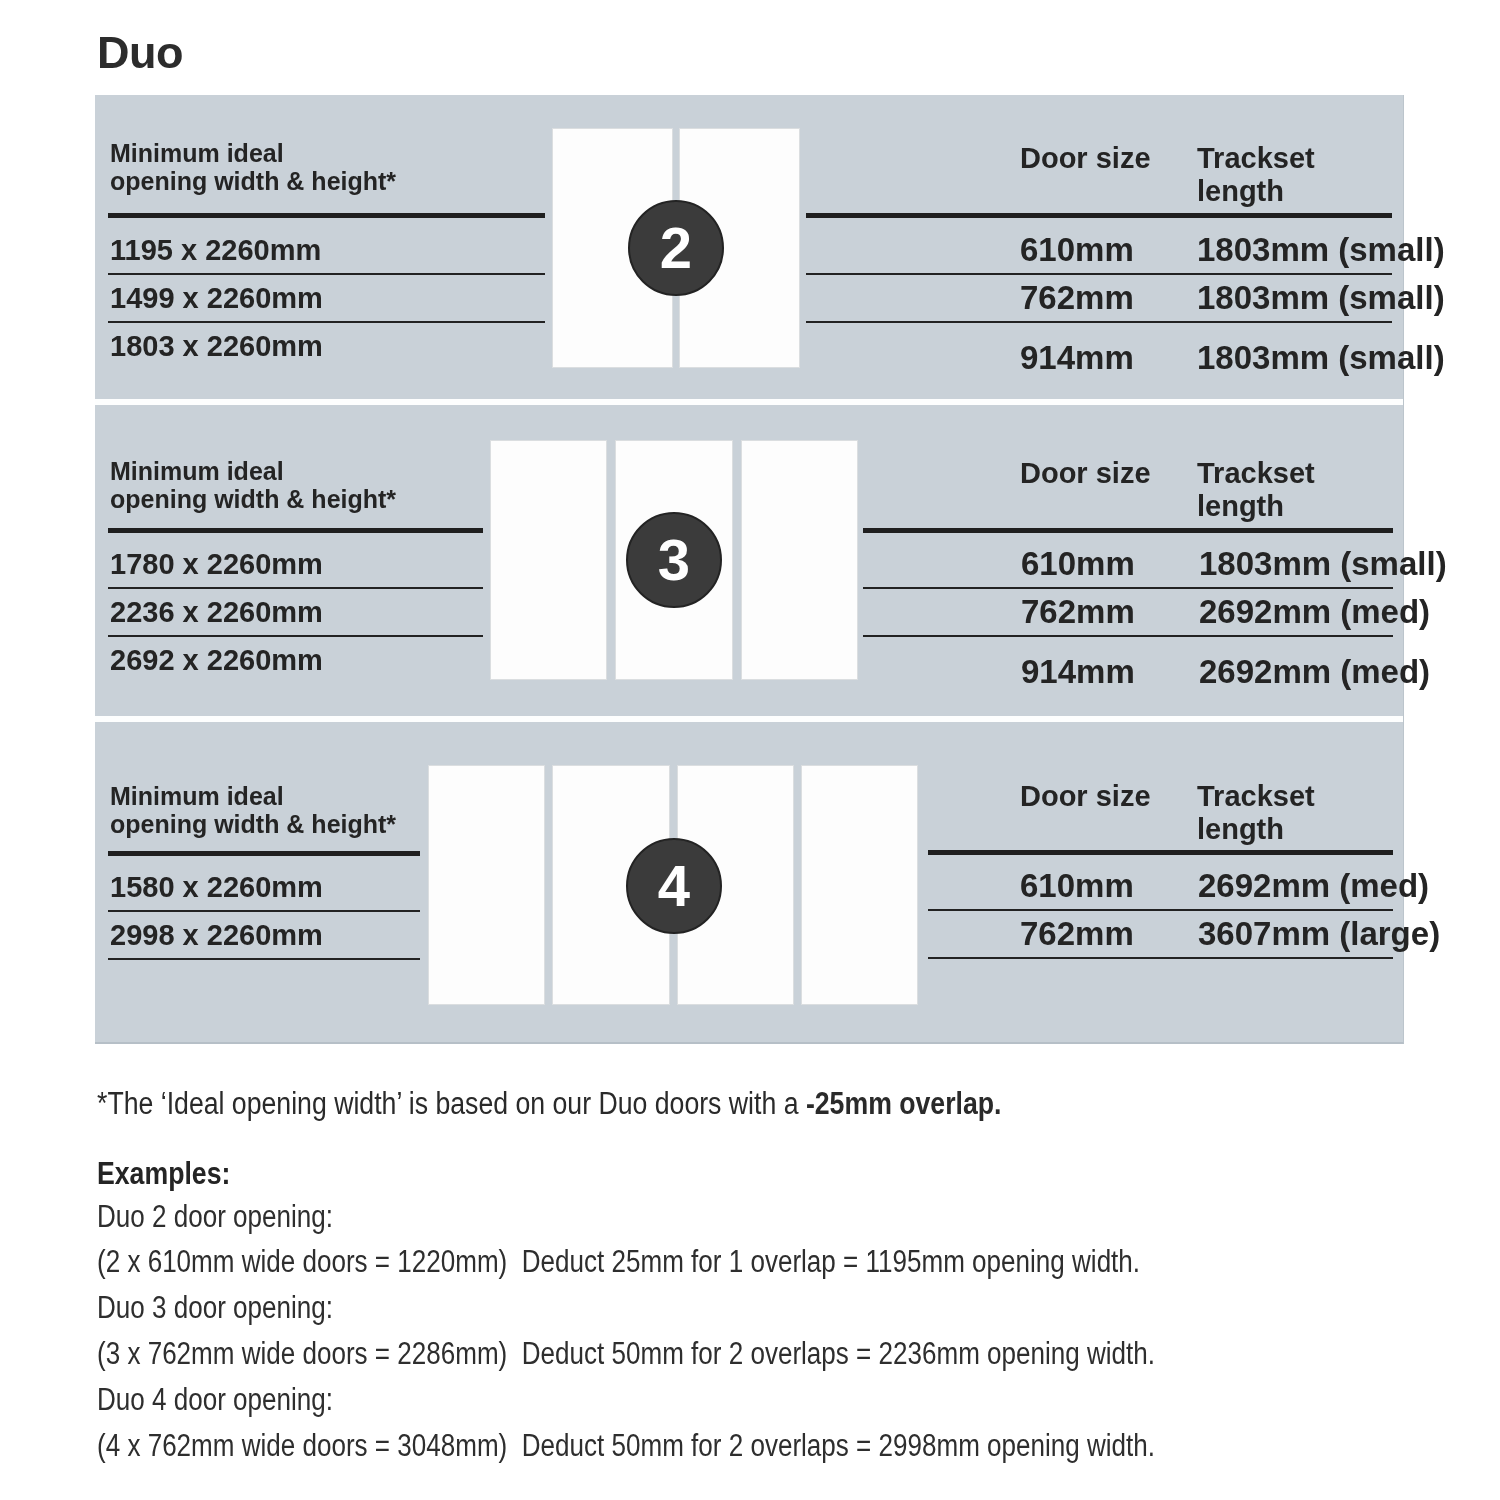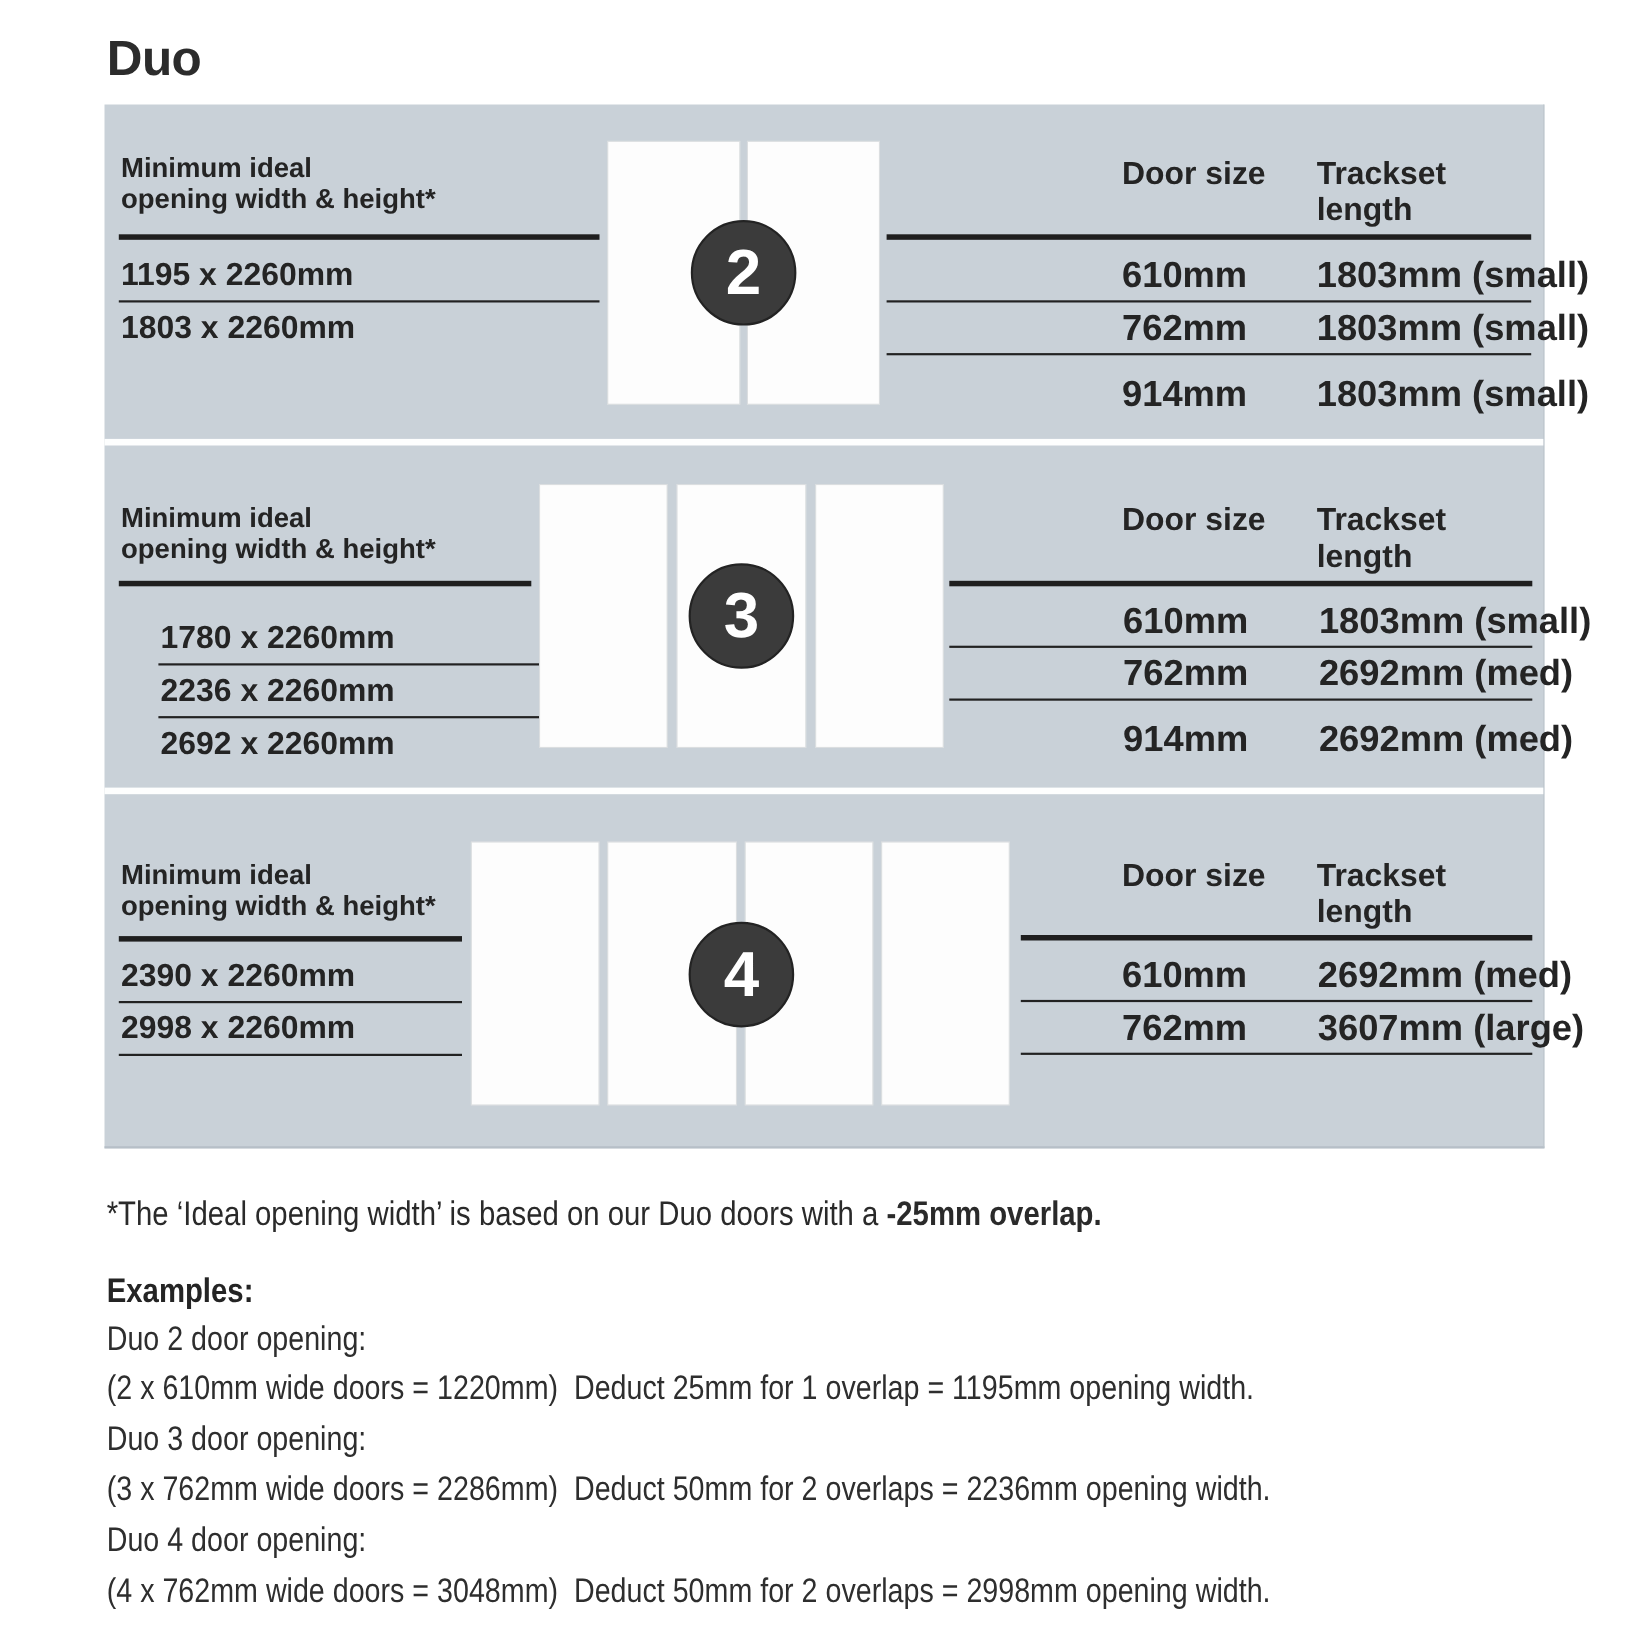--- a/index.html
+++ b/index.html
@@ -40,20 +40,23 @@
     <div>
       <div class="abs lhead" style="left:15px;top:44px;">
         <div>Minimum ideal</div>
         <div>opening width &amp; height*</div>
       </div>
       <div class="abs rule" style="left:13px;top:118px;width:437px;"></div>
       <div class="abs lrows" style="left:13px;top:132px;width:437px;">
         <div class="lrow">
             <span>1195 x 2260mm</span>
           </div>
+        <div class="lrow">
+            <span>1499 x 2260mm</span>
+          </div>
         <div class="lrow nb">
             <span>1803 x 2260mm</span>
           </div>
       </div>
       <div class="abs doors" style="left:457px;top:33px;width:248px;height:240px;gap:6px;">
         <div class="door"></div>
         <div class="door"></div>
       </div>
       <div class="abs badge" style="left:533px;top:105px;">
         <span>2</span>
@@ -78,21 +81,21 @@
     </div>
 
     <div class="abs sep" style="left:0;top:304px;width:1308px;"></div>
 
     <div>
       <div class="abs lhead" style="left:15px;top:362px;">
         <div>Minimum ideal</div>
         <div>opening width &amp; height*</div>
       </div>
       <div class="abs rule" style="left:13px;top:433px;width:375px;"></div>
-      <div class="abs lrows" style="left:13px;top:462px;width:375px;margin-left:36px;">
+      <div class="abs lrows" style="left:13px;top:446px;width:375px;">
         <div class="lrow">
             <span>1780 x 2260mm</span>
           </div>
         <div class="lrow">
             <span>2236 x 2260mm</span>
           </div>
         <div class="lrow nb">
             <span>2692 x 2260mm</span>
           </div>
       </div>
@@ -126,21 +129,21 @@
     <div class="abs sep" style="left:0;top:621px;width:1308px;"></div>
 
     <div>
       <div class="abs lhead" style="left:15px;top:687px;">
         <div>Minimum ideal</div>
         <div>opening width &amp; height*</div>
       </div>
       <div class="abs rule" style="left:13px;top:756px;width:312px;"></div>
       <div class="abs lrows" style="left:13px;top:769px;width:312px;">
         <div class="lrow">
-            <span>2390 x 2260mm</span>
+            <span>1580 x 2260mm</span>
           </div>
         <div class="lrow">
             <span>2998 x 2260mm</span>
           </div>
       </div>
       <div class="abs doors" style="left:333px;top:670px;width:490px;height:240px;gap:7px;">
         <div class="door"></div>
         <div class="door"></div>
         <div class="door"></div>
         <div class="door"></div>

